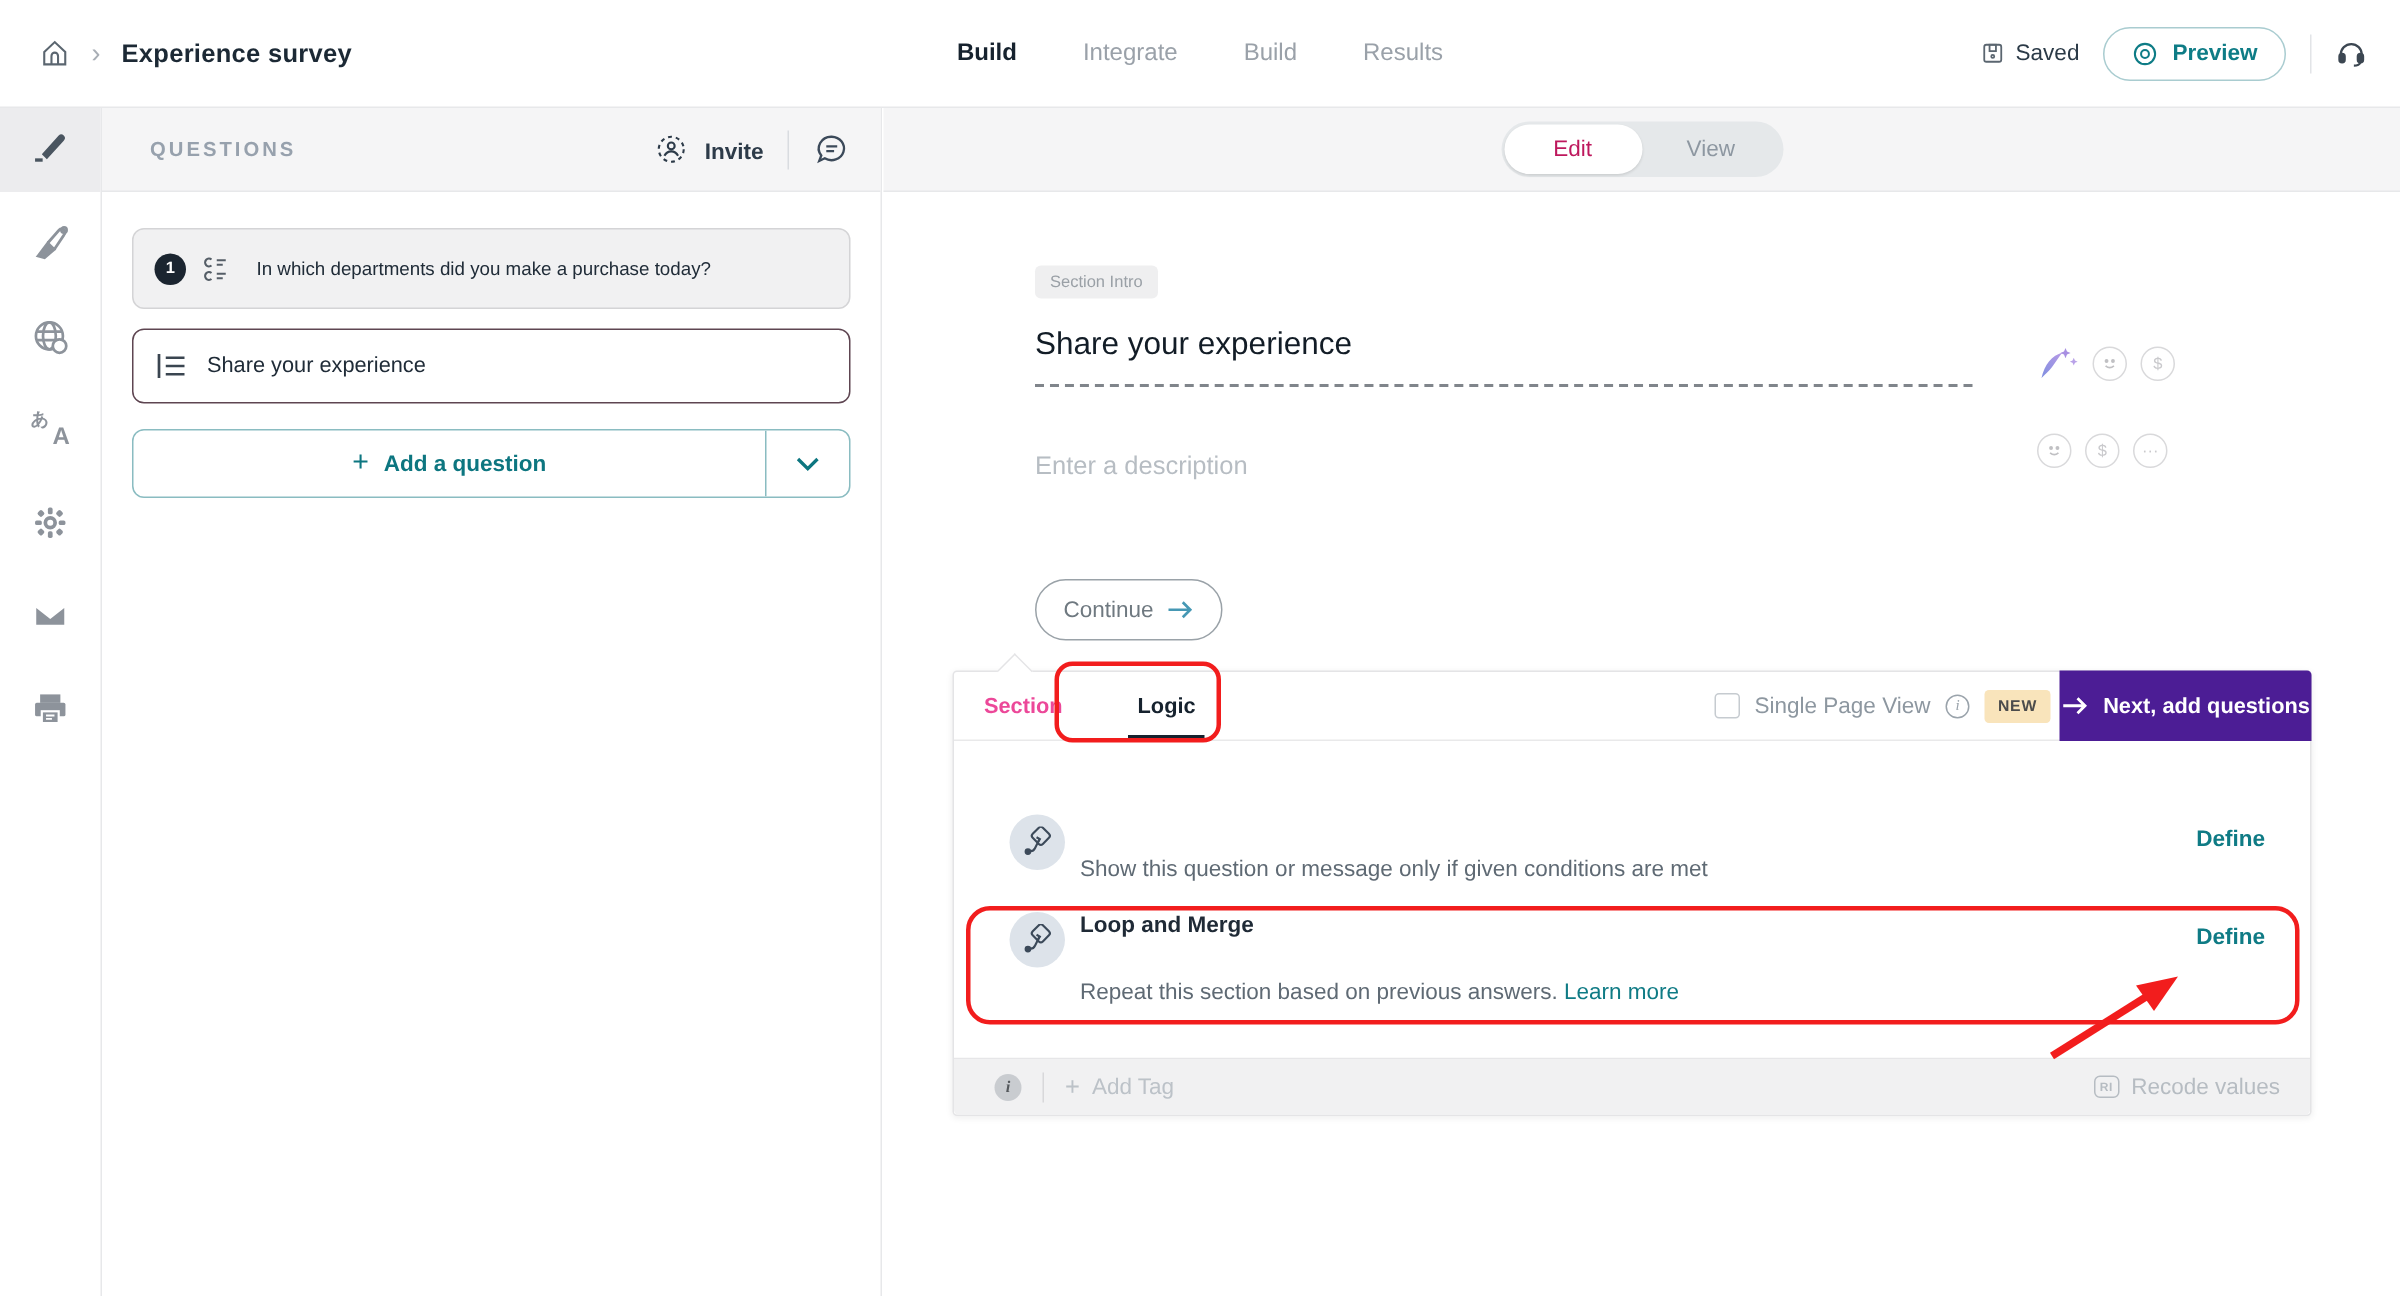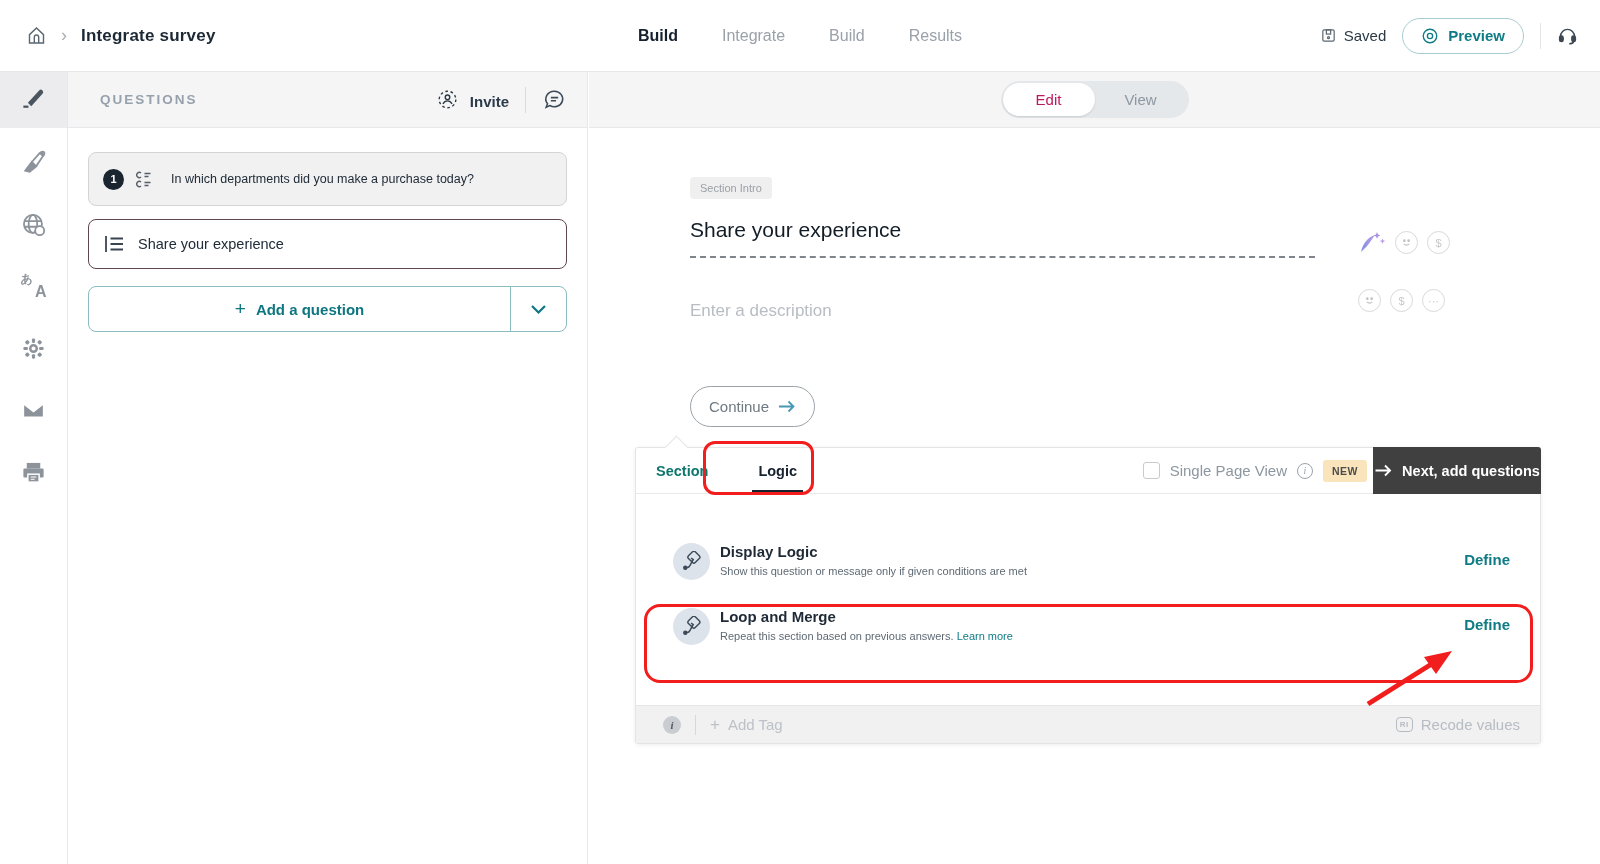--- a/index.html
+++ b/index.html
@@ -70,42 +70,42 @@
   .continue-btn { position:absolute; left:690px; top:364px; width:125px; height:41px; border:1.5px solid #9aa2a8;
                   border-radius:21px; background:#fff; display:flex; align-items:center; justify-content:center;
                   gap:9px; font-size:15px; color:#6f7980; cursor:pointer;margin-top:22px; }
 
   
   .lpanel { position:absolute; left:635px; top:447px; width:906px; height:297px; background:#fff;
             border:1px solid #e4e4e6; border-radius:3px; box-shadow:0 1px 5px rgba(0,0,0,.07); }
   .lpanel-caret { position:absolute; left:668px; top:439px; width:17px; height:17px; background:#fff;
                   border-left:1px solid #e4e4e6; border-top:1px solid #e4e4e6; transform:rotate(45deg); z-index:2; }
   .ltabs { position:relative; height:46px; border-bottom:1px solid #e9e9ea; display:flex; align-items:center; padding:0 0 0 20px; }
-  .ltab { font-size:14.5px; font-weight:bold; color:#0f766e; margin-right:50px; cursor:pointer; position:relative; height:100%;
+  .ltab { font-size:14.5px; font-weight:bold; color:#ec4899; margin-right:50px; cursor:pointer; position:relative; height:100%;
           display:flex; align-items:center; }
   .ltab.active { color:#16222e; }
   .ltab.active::after { content:""; position:absolute; left:-6px; right:-6px; bottom:0; height:3px; background:#16222e; }
   .ltabs-right { position:absolute; right:173px; display:flex; align-items:center; gap:10px; }
   .checkbox { width:17px; height:17px; border:1.5px solid #c6cbd0; border-radius:3px; background:#fff; cursor:pointer; }
   .spv-label { font-size:15px; color:#8d97a0; }
   .info-circ { width:16px; height:16px; border:1.2px solid #9aa3ab; border-radius:50%; color:#9aa3ab; font-size:10px;
                font-style:italic; font-family:"Liberation Serif",serif; display:flex; align-items:center; justify-content:center; cursor:pointer; }
   .new-badge { background:#f9e4bb; color:#4c4c4c; font-size:10.5px; font-weight:bold; letter-spacing:.5px;
                padding:5px 9px; border-radius:3px; }
-  .next-btn { position:absolute; right:-1px; top:-1px; width:168px; height:47px; background:#404040; color:#fff;
+  .next-btn { position:absolute; right:-1px; top:-1px; width:168px; height:47px; background:#4c1d95; color:#fff;
               border:none; display:flex; align-items:center; justify-content:center; gap:9px; font-size:14.5px;
               font-weight:bold; cursor:pointer; border-radius:0 3px 0 0; }
   .lrow { position:absolute; left:0; width:100%; display:flex; align-items:flex-start; padding:0 30px 0 37px; }
   .lrow-1 { top:95px; }
   .lrow-2 { top:160px; }
   .lrow-icon { width:37px; height:37px; border-radius:50%; background:#dde3ea; display:flex; align-items:center;
                justify-content:center; flex:none; margin-right:10px; }
   .lrow-texts { flex:1; padding-top:0; }
   .lrow-title { font-size:15px; font-weight:bold; color:#1f2a36; margin-bottom:5px; }
-  .lrow-desc { font-size:11px; color:#5f6a74; }
+  .lrow-desc { font-size:15px; color:#5f6a74;margin-top:28px; }
   .learn-more { color:#0f7b85; cursor:pointer; }
   .define-link { font-size:15px; font-weight:bold; color:#0f7b85; cursor:pointer; padding-top:8px; }
   .lfooter { position:absolute; left:0; right:0; bottom:0; height:38px; background:#f1f1f2; border-top:1px solid #e6e6e8;
              border-radius:0 0 3px 3px; display:flex; align-items:center; padding:0 20px 0 27px; }
   .ifoot-badge { width:18px; height:18px; border-radius:50%; background:#c9ccd0; color:#54585c; font-size:11px;
                  font-weight:bold; font-style:italic; font-family:"Liberation Serif",serif;
                  display:flex; align-items:center; justify-content:center; cursor:pointer; }
   .lfoot-divider { width:1px; height:20px; background:#d8d8da; margin:0 14px; }
   .add-tag { display:flex; align-items:center; gap:8px; color:#bcc2c8; font-size:15px; cursor:pointer; }
   .add-tag-plus { font-size:17px; }
@@ -128,21 +128,21 @@
 
   <div class="header">
     <div class="header-left">
       <span>
         <svg width="21" height="21" viewBox="0 0 24 24" fill="none" stroke="#5b6670" stroke-width="1.6">
           <path d="M4 11 L12 3.5 L20 11 V20.5 H4 Z"></path>
             <path d="M9.5 20.5 V14 a2.5 2.5 0 0 1 5 0 V20.5"></path>
         </svg>
       </span>
       <span class="crumb-chevron">›</span>
-      <span class="doc-title">Integrate survey</span>
+      <span class="doc-title">Experience survey</span>
     </div>
     <div class="header-tabs">
       <span class="htab active">Build</span>
       <span class="htab">Integrate</span>
       <span class="htab">Build</span>
       <span class="htab">Results</span>
     </div>
     <div class="header-right">
       <span class="saved">
         <span>
@@ -385,21 +385,20 @@
     <div class="lrow lrow-1">
       <span class="lrow-icon">
         <svg width="21" height="21" viewBox="0 0 22 22" fill="none" stroke="#3c4a5a" stroke-width="1.5">
           <rect x="8.5" y="1.5" width="10" height="10" rx="2" transform="rotate(45 13.5 6.5)"></rect>
           <path d="M5 17 q3 1 4.5 -2 t3 -6"></path>
           <path d="M10.5 7.5 L12.8 8.8 L11.5 11"></path>
           <circle cx="4.5" cy="17.5" r="1.6" fill="#3c4a5a"></circle>
         </svg>
       </span>
       <div class="lrow-texts">
-        <div class="lrow-title">Display Logic</div>
         <div class="lrow-desc">Show this question or message only if given conditions are met</div>
       </div>
       <div class="define-link">Define</div>
     </div>
 
     <div class="lrow lrow-2">
       <span class="lrow-icon">
         <svg width="21" height="21" viewBox="0 0 22 22" fill="none" stroke="#3c4a5a" stroke-width="1.5">
           <rect x="8.5" y="1.5" width="10" height="10" rx="2" transform="rotate(45 13.5 6.5)"></rect>
           <path d="M5 17 q3 1 4.5 -2 t3 -6"></path>

